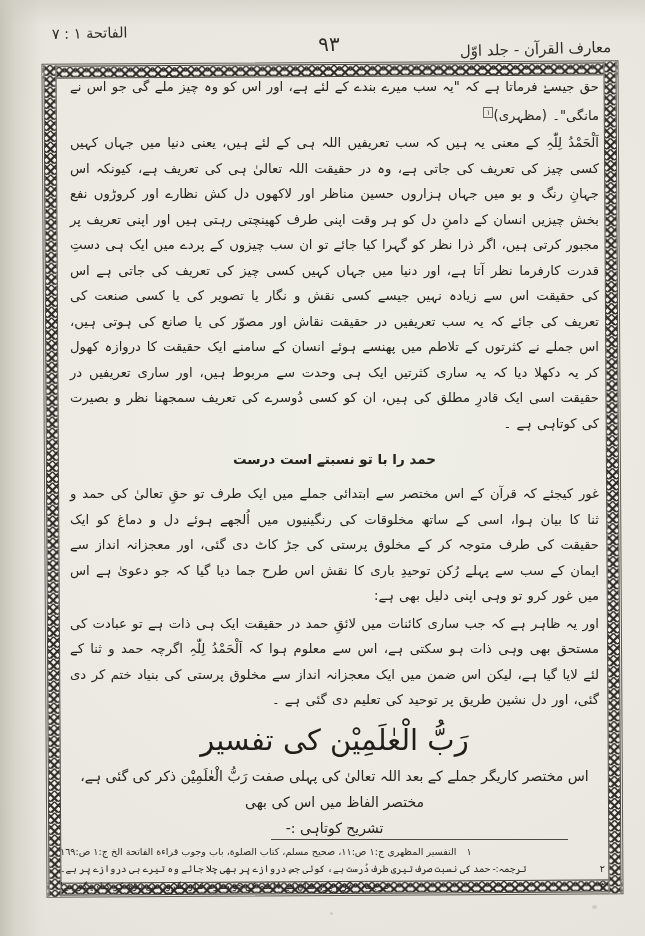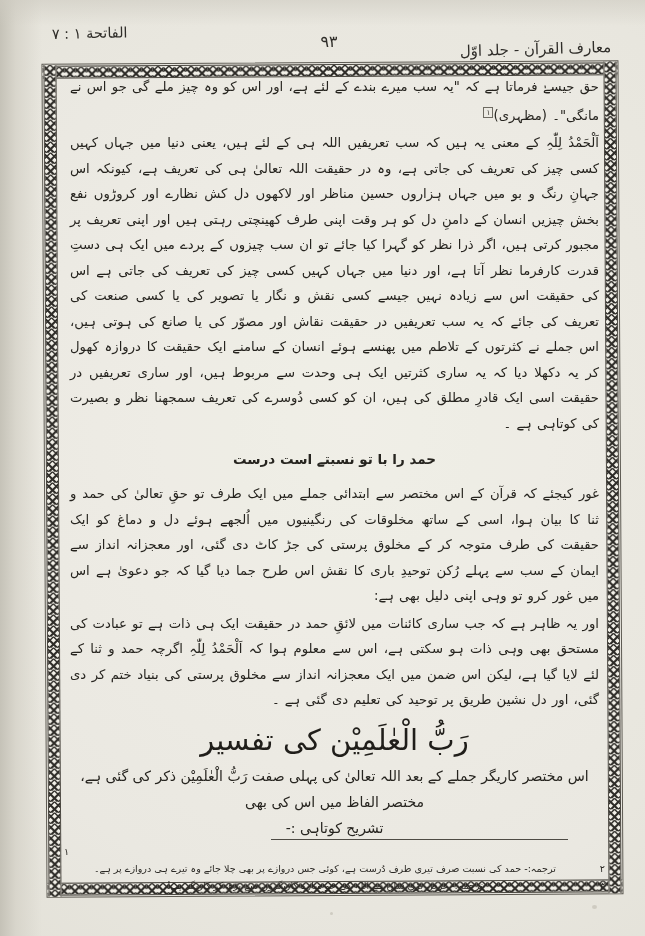--- a/index.html
+++ b/index.html
@@ -33,21 +33,21 @@
     position:absolute;left:34px;right:22px;top:24px;height:40px;
   }
   .runhead .rh-right,.runhead .rh-left,.runhead .rh-center{
     position:absolute;white-space:nowrap;
     color:#2f2d29;
     font-family:"DejaVu Sans","Liberation Sans",sans-serif;
   }
   .rh-left{ left:18px; top:2px; font-size:14.5px; letter-spacing:.5px;
             transform:rotate(-1.3deg); transform-origin:left bottom;}
   .rh-center{ left:50%; transform:translateX(-50%) rotate(-0.6deg); top:8px;
-              font-size:16px; letter-spacing:1px;text-align:right;}
+              font-size:20px; letter-spacing:1px;text-align:right;}
   .rh-right{ right:12px; top:14px; font-size:15px; transform:rotate(-1.6deg);
              transform-origin:right bottom;}
 
   
   .frame{
     position:absolute;
     left:44px; top:62px; right:24px; bottom:40px;
     border:1px solid #5d5a52;
     background:rgba(255,255,255,0.10);
     transform:rotate(-0.35deg);
@@ -153,21 +153,21 @@
     display:flex;flex-direction:row;gap:6px;
     font-size:9.6px;line-height:17px;
     justify-content:flex-end;
     white-space:nowrap;
     overflow:hidden;
   }
   .fn .fn-num{flex:0 0 auto;padding-left:4px;}
   .fn .fn-txt{flex:0 1 auto;overflow:hidden;text-overflow:clip;}
   .fn.fn1 .fn-txt{letter-spacing:.2px;}
   .fn2,.fn3{justify-content:flex-start;}
-  .fn2 .fn-txt,.fn3 .fn-txt{width:100%;text-align:center;}
+  .fn2 .fn-txt,.fn3 .fn-txt{width:100%;text-align:left;font-family:Liberation Serif, serif;}
 
   
   .speck{position:absolute;background:#b9b6ab;border-radius:50%;opacity:.55;}
 </style>
 </head>
 <body>
 
 <div class="page">
 
   <div class="gutter-shadow"></div>
@@ -208,20 +208,21 @@
       <div>تشریح کوتاہی :-</div>
     </div>
 
   </div>
 
   <div class="fn-rule"></div>
 
   <div class="footnotes">
     <div class="fn fn1">
       <span class="fn-num">١</span>
+      <span class="fn-txt">التفسير المظهرى ج:١ ص:١١، صحيح مسلم، كتاب الصلوة، باب وجوب قراءة الفاتحة الخ  ج:١ ص:١٦٩</span>
     </div>
     <div class="fn fn2">
       <span class="fn-num">٢</span>
       <span class="fn-txt">ترجمہ:- حمد کی نسبت صرف تیری طرف دُرست ہے، کوئی جس دروازے پر بھی چلا جائے وہ تیرے ہی دروازے پر ہے۔</span>
     </div>
     <div class="fn fn3">
       <span class="fn-num">٣</span>
       <span class="fn-txt">ترجمہ:- غرض بڑی شان ہے اللہ کی جو سارے کاریگروں سے بڑھ کر کاریگر ہے!</span>
     </div>
   </div>

